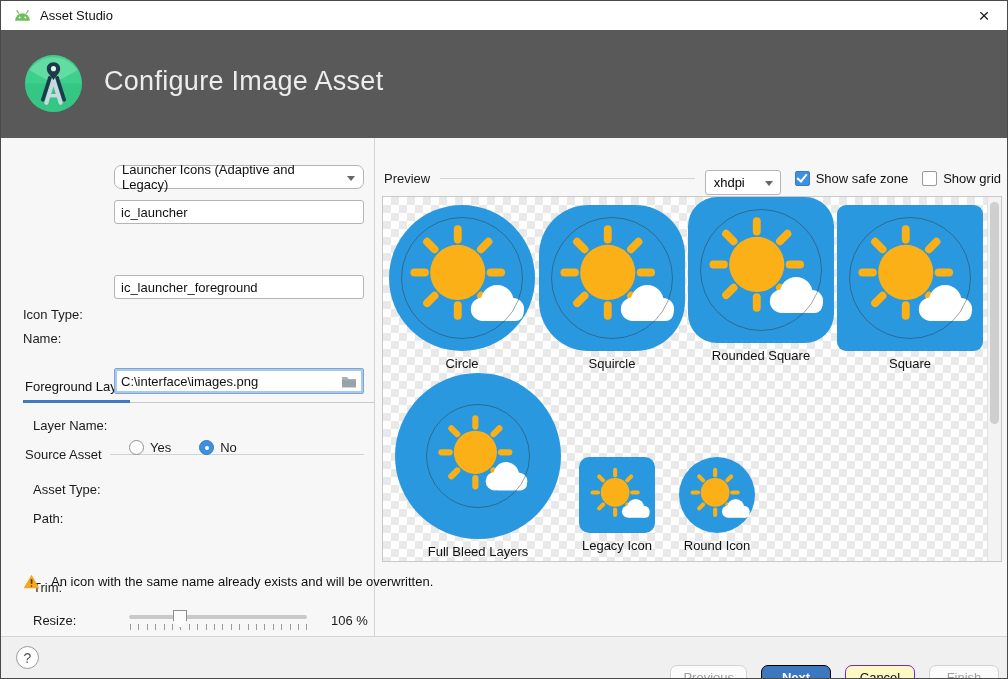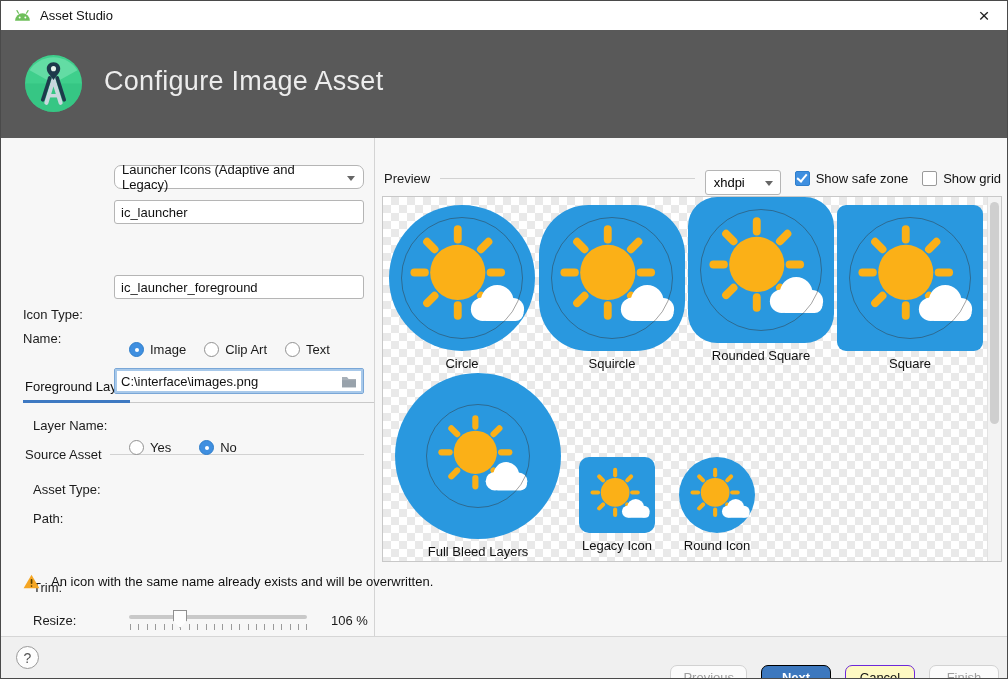--- a/index.html
+++ b/index.html
@@ -208,34 +208,20 @@
 
     <span class="lbl sub-lbl" style="top:280px">Layer Name:</span>
     <input class="txt-input" style="position: absolute; left: 113px; top: 137px; width: 250px;" value="ic_launcher_foreground">
 
     <div class="section-head" style="left:24px; top:309px; width:339px">
       <span class="lbl">Source Asset</span>
       <span class="line"></span>
     </div>
 
     <span class="lbl sub-lbl" style="top:344px">Asset Type:</span>
-    <div style="position:absolute; left:128px; top:204px; display:flex; gap:18px">
-      <span class="radio sel lbl">
-        <span class="dot"></span>
-        <span>Image</span>
-      </span>
-      <span class="radio lbl">
-        <span class="dot"></span>
-        <span>Clip Art</span>
-      </span>
-      <span class="radio lbl">
-        <span class="dot"></span>
-        <span>Text</span>
-      </span>
-    </div>
 
     <span class="lbl sub-lbl" style="top:373px">Path:</span>
     <div id="path-field" style="top:230px">
       <input value="C:\interface\images.png" style="">
       <svg id="folder-icon" viewBox="0 0 16 13">
         <path d="M1 2 h5 l1.6 2 H15 v8.3 H1 z" fill="#a8b0b8"></path>
         <path d="M1 5.2 H15 V12.3 H1 z" fill="#98a2ab"></path>
       </svg>
     </div>
 

